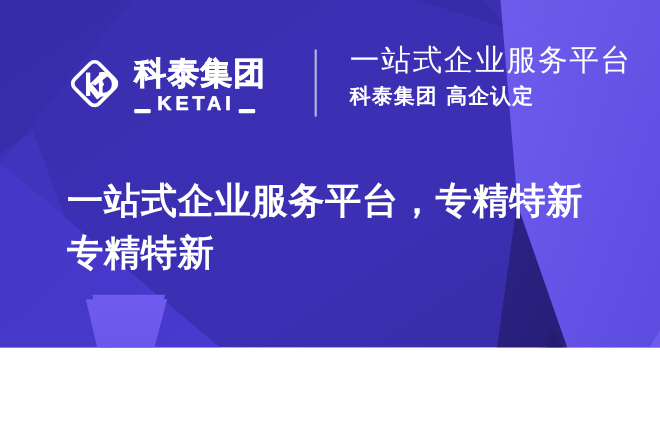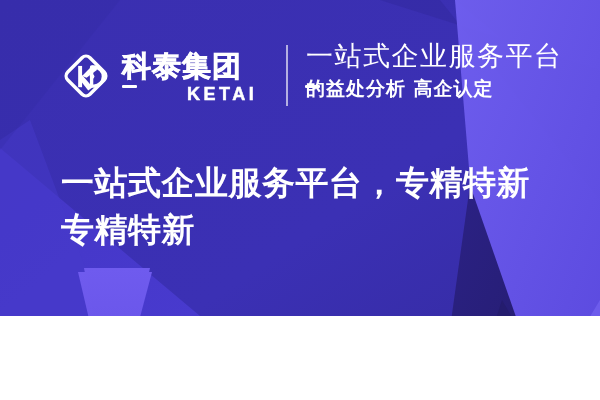--- a/index.html
+++ b/index.html
@@ -53,24 +53,23 @@
     font-size: 29px;
     font-weight: 700;
     letter-spacing: 1px;
     line-height: 1.05;
     white-space: nowrap;
     font-family: "DejaVu Sans", "Liberation Sans", sans-serif;
     -webkit-text-stroke: 0.7px #ffffff;
   }
   #logo-en-row {
     display: flex;
-    align-items: flex-start;
+    align-items: flex-end;
     margin-top: 3px;
     white-space: nowrap;
-    gap: 44px;
   }
   .logo-dash {
     display: inline-block;
     width: 15px;
     height: 3.5px;
     background: #ffffff;
     border-radius: 1px;
   }
   #logo-en {
     color: #ffffff;
@@ -89,21 +88,21 @@
     left: 286px;
     top: 45px;
     width: 1.5px;
     height: 61px;
     background: rgba(255,255,255,0.62);
   }
 
   
   #tagline-block {
     position: absolute;
-    left: 306px;
+    left: 318px;
     top: 41px;
     width: 270px;
   }
   #tagline-main {
     color: #ffffff;
     font-size: 27px;
     font-weight: 300;
     letter-spacing: 1.5px;
     line-height: 1.1;
     white-space: nowrap;
@@ -223,21 +222,21 @@
         <span id="logo-en">KETAI</span>
         <span class="logo-dash"></span>
       </div>
     </div>
   </div>
 
   <div id="divider"></div>
 
   <div id="tagline-block">
     <div id="tagline-main">一站式企业服务平台</div>
-    <div id="tagline-sub">的益处分析 高企认定</div>
+    <div id="tagline-sub">科泰集团 高企认定</div>
   </div>
 
   <div id="headline">
     <div class="headline-line">一站式企业服务平台，专精特新</div>
     <div class="headline-line">专精特新</div>
   </div>
 
 </div>
 
 </body></html>

